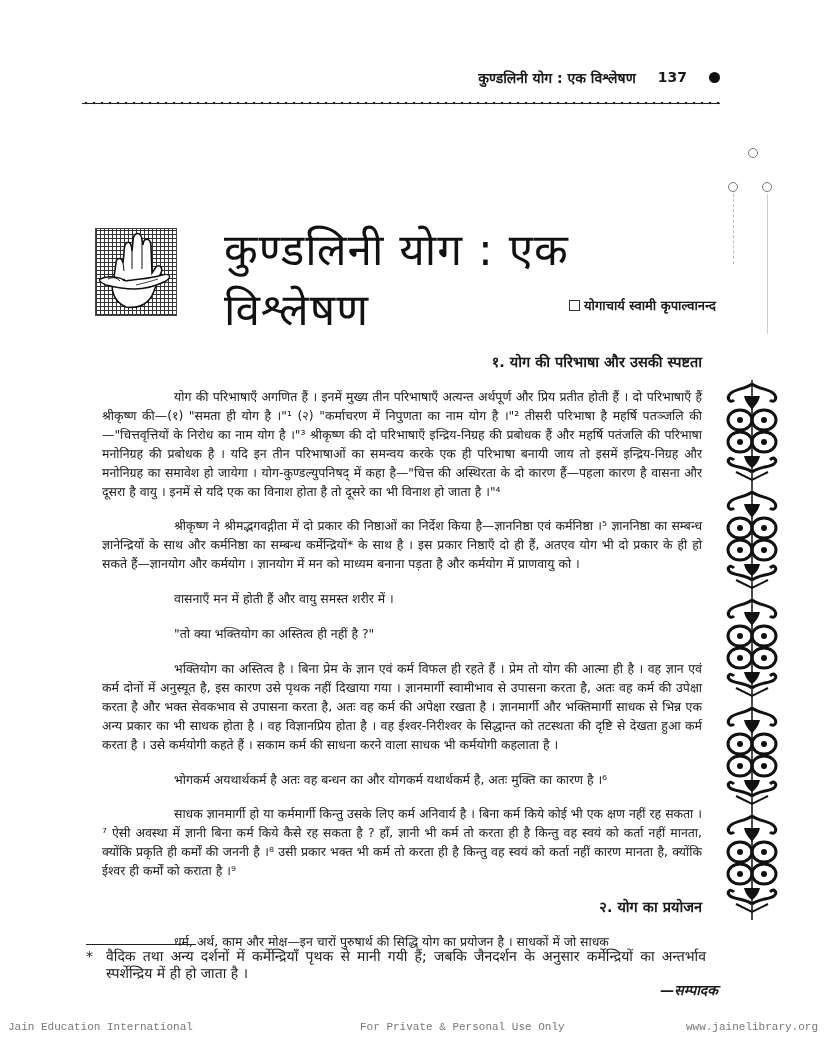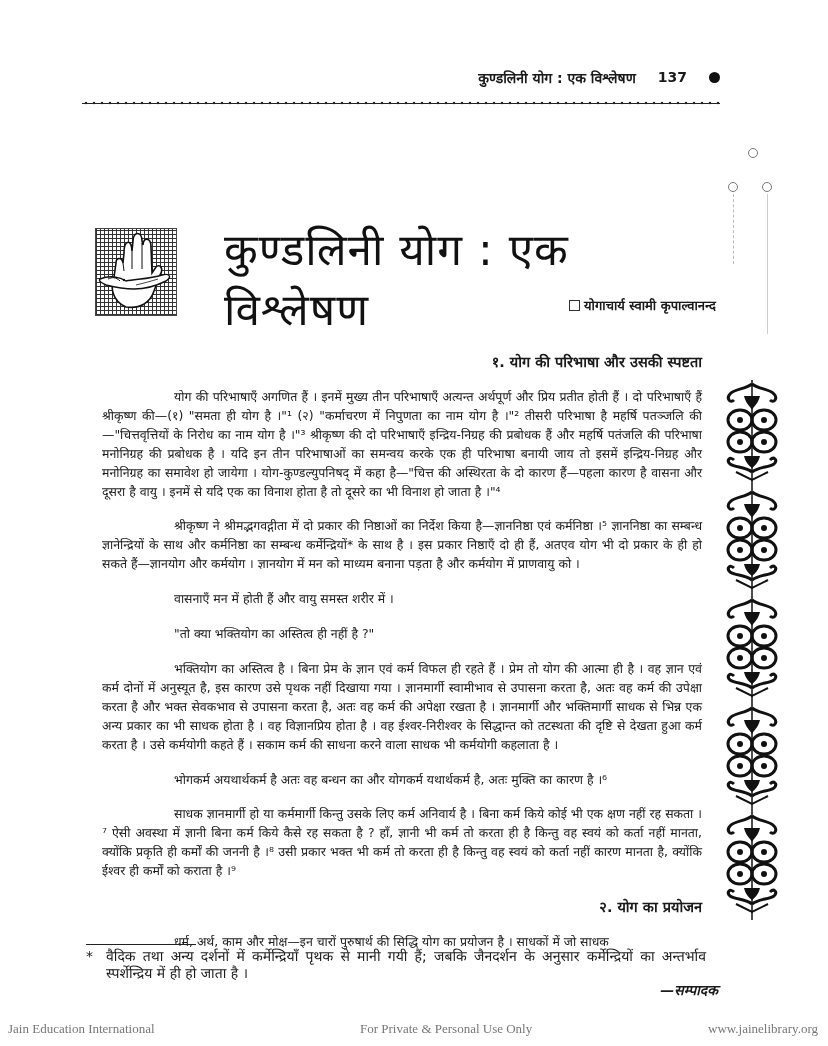--- a/index.html
+++ b/index.html
@@ -58,21 +58,21 @@
   .footnote .body { display: inline-block; width: 600px; vertical-align: top; text-align: justify; }
   .footnote .sign { display: block; text-align: right; font-weight: bold; font-style: italic; }
   .border-ornament {
     position: absolute; top: 380px; left: 722px; width: 60px; height: 540px;
   }
   .holes { position: absolute; left: 720px; top: 148px; width: 60px; height: 60px; }
   .hole { position: absolute; width: 8px; height: 8px; border: 1px solid #777; border-radius: 50%; }
   .hole-line { position: absolute; width: 0; border-left: 1px dashed #bbb; }
   .footer {
     position: absolute; top: 1021px; left: 0; width: 828px; height: 14px;
-    font-family: Liberation Serif, serif; font-size: 13px; color: #777;
+    font-family: Liberation Mono, monospace; font-size: 11px; color: #777;
   }
   .footer span { position: absolute; top: 0; }
 </style>
 </head>
 <body>
 
 <div class="running-head">
   <span>कुण्डलिनी योग : एक विश्लेषण</span>
   <span>137</span>
   <span class="dot"></span>

